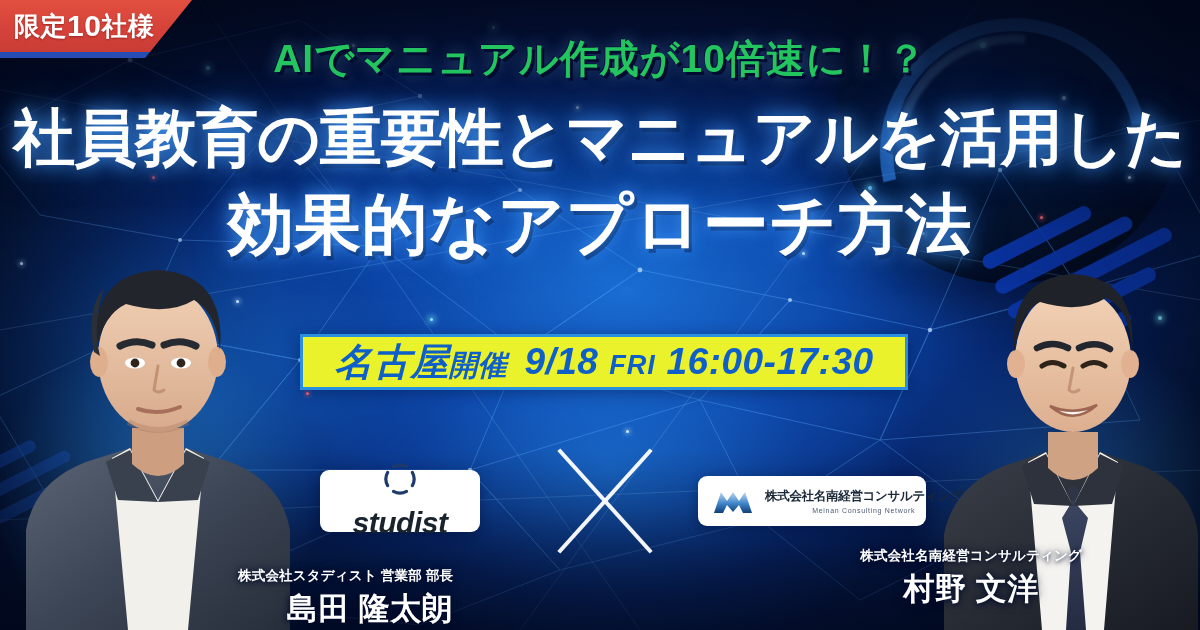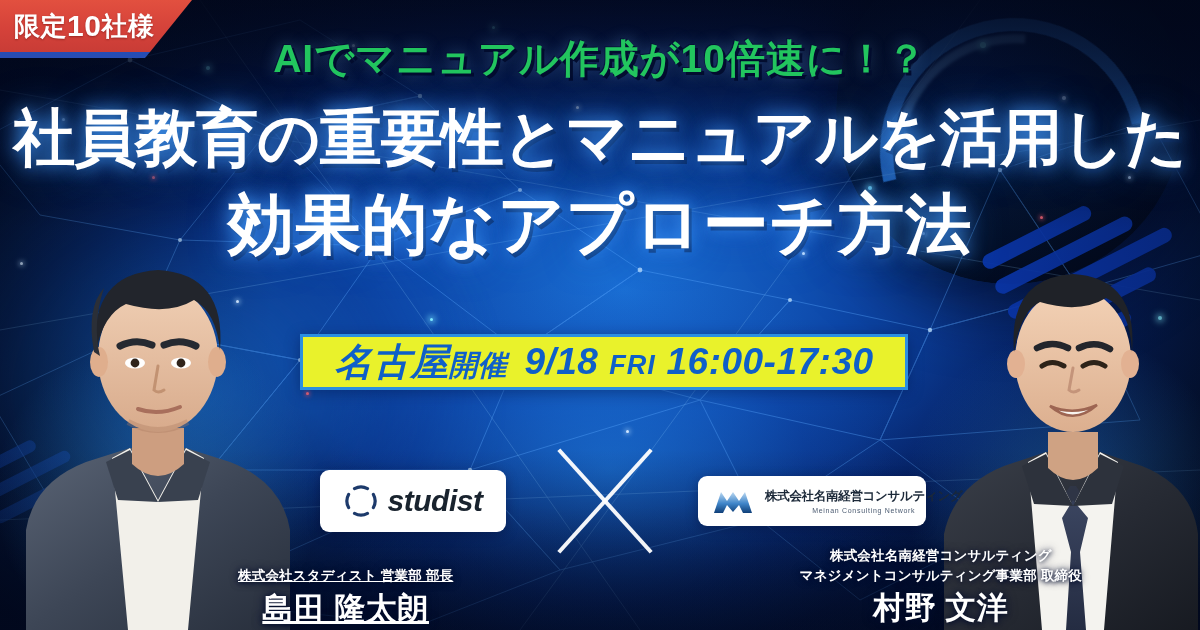--- a/index.html
+++ b/index.html
@@ -204,22 +204,22 @@
   
   .logo-card {
     position:absolute;
     background:#fff;
     border-radius:9px;
     display:flex; align-items:center;
     z-index:28;
     box-shadow:0 3px 12px rgba(0,10,40,.35);
   }
   .logo-studist {
-    left:320px; top:470px; width:186px; height:62px;
-    justify-content:center; gap:10px;
+    left:320px; top:470px; width:160px; height:62px;
+    justify-content:center; gap:10px;flex-direction:column;
   }
   .logo-studist .mark { width:34px; height:34px; flex:0 0 auto; }
   .logo-studist .word {
     font-size:30px; font-weight:bold; font-style:italic;
     color:#19232e; letter-spacing:-.5px;
   }
   .logo-meinan {
     left:698px; top:476px; width:228px; height:50px;
     padding-left:14px; gap:11px;
   }
@@ -248,21 +248,21 @@
   .caption { position:absolute; z-index:32; color:#fff; white-space:nowrap; }
   .caption .role {
     font-size:13.5px; font-weight:bold; letter-spacing:.2px;
     text-shadow:0 1px 4px rgba(0,10,40,.9), 0 0 9px rgba(0,15,50,.8);
     line-height:1.45;
   }
   .caption .name {
     font-size:31px; font-weight:bold; letter-spacing:.5px; margin-top:2px;
     text-shadow:0 1px 5px rgba(0,10,40,.95), 0 0 11px rgba(0,15,50,.85);
   }
-  .cap-left  { left:238px; top:566px; text-align:center;text-decoration:underline; }
+  .cap-left  { left:238px; top:566px; text-align:right; }
   .cap-right { right:118px; top:546px; text-align:center; }
 </style>
 </head>
 <body>
 
 <div id="banner">
 
   <div class="bg-base"></div>
   <div class="bg-glow-left"></div>
   <div class="bg-glow-center"></div>
@@ -518,17 +518,16 @@
     </span>
   </div>
 
   <div class="caption cap-left">
     <div class="role">株式会社スタディスト 営業部 部長</div>
     <div class="name">島田 隆太朗</div>
   </div>
 
   <div class="caption cap-right">
     <div class="role">株式会社名南経営コンサルティング</div>
-    <div class="role">マネジメントコンサルティング事業部 取締役</div>
     <div class="name">村野 文洋</div>
   </div>
 
 </div>
 
 </body></html>

